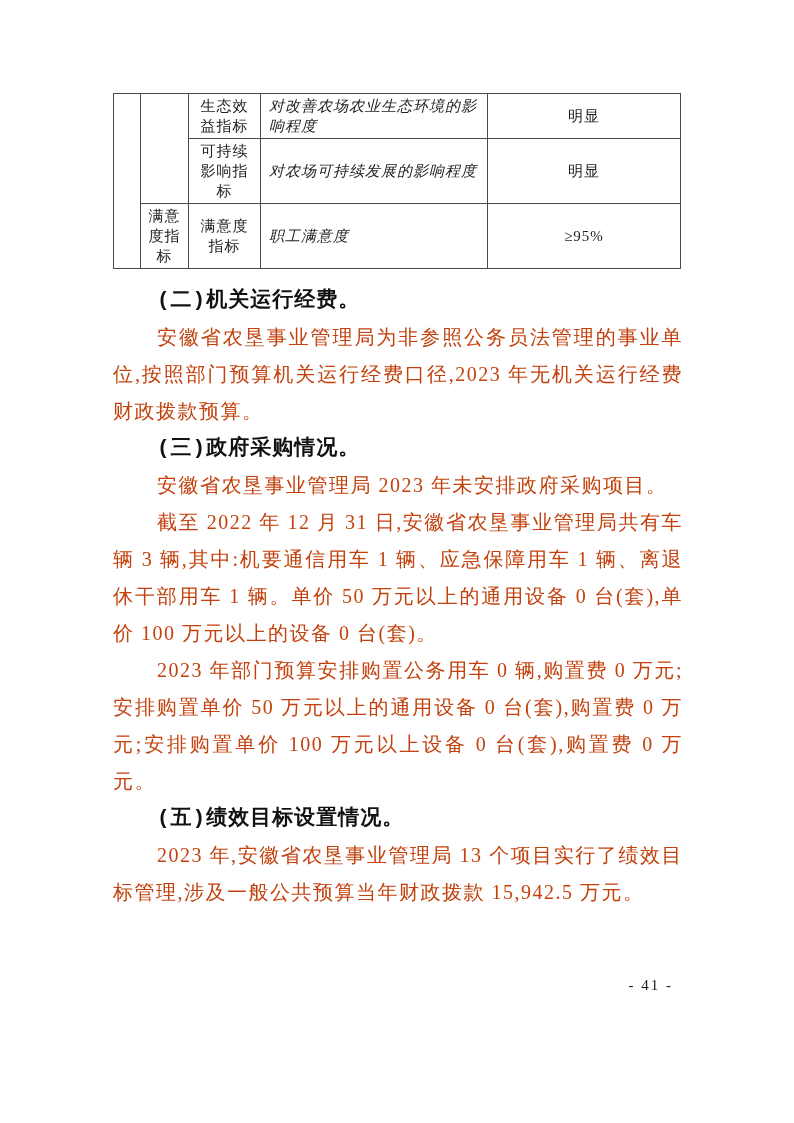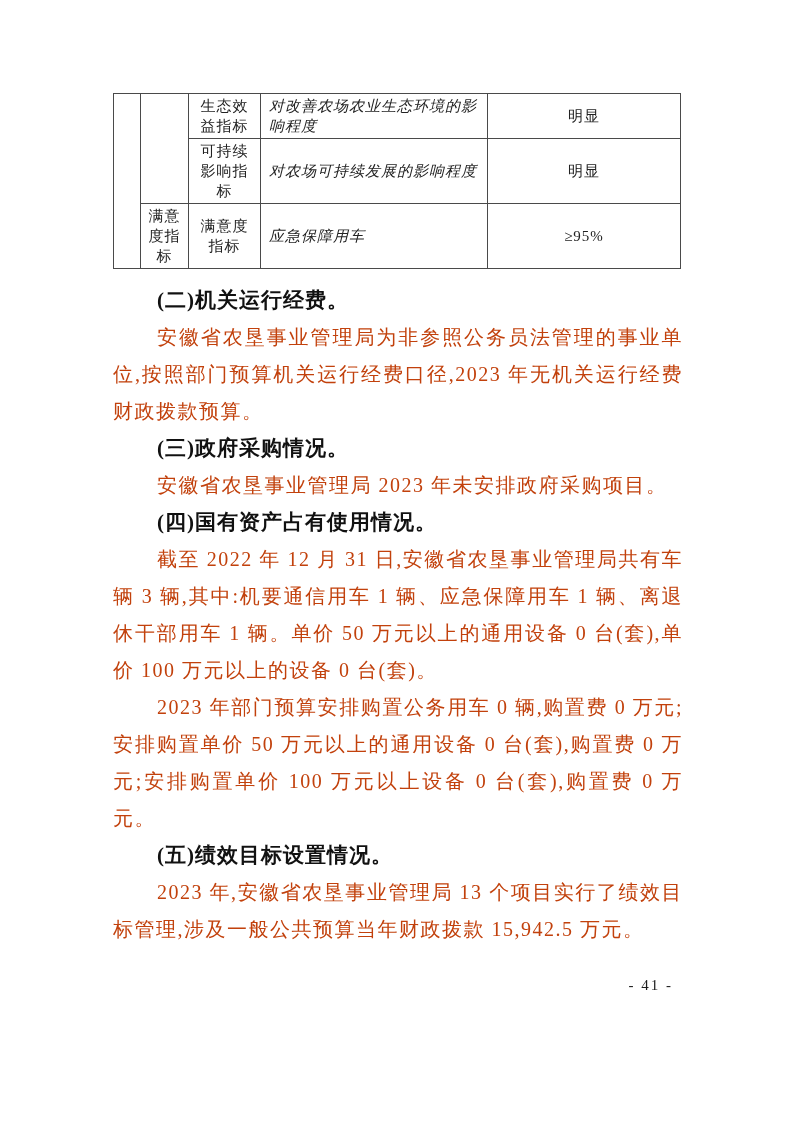--- a/index.html
+++ b/index.html
@@ -49,21 +49,21 @@
   tr.row-2 { height: 36px; }
   tr.row-3 { height: 51px; }
   
   .sections {
     margin: 13px 111px 0 113px;
     font-size: 20px;
     line-height: 37px;
     text-align: justify;
   }
   .section-heading {
-    font-family: Liberation Serif, serif;
+    font-family: Liberation Mono, monospace;
     font-weight: bold;
     font-size: 21px;
     line-height: 37px;
     text-indent: 44px;
     letter-spacing: 1px;
     color: #111111;
   }
   .paragraph {
     margin: 0;
     text-indent: 44px;
@@ -102,34 +102,33 @@
         <td>明显</td>
       </tr>
       <tr class="row-2">
         <td>可持续影响指标</td>
         <td class="desc">对农场可持续发展的影响程度</td>
         <td>明显</td>
       </tr>
       <tr class="row-3">
         <td>满意度指标</td>
         <td>满意度指标</td>
-        <td class="desc">应急保障用车</td>
+        <td class="desc">职工满意度</td>
         <td>≥95%</td>
       </tr>
     </tbody>
   </table>
 
   <div class="sections">
     <div class="section-heading">(二)机关运行经费。</div>
     <p class="paragraph">安徽省农垦事业管理局为非参照公务员法管理的事业单位,按照部门预算机关运行经费口径,2023 年无机关运行经费财政拨款预算。</p>
 
     <div class="section-heading">(三)政府采购情况。</div>
     <p class="paragraph">安徽省农垦事业管理局 2023 年未安排政府采购项目。</p>
 
-    <div class="section-heading">(四)国有资产占有使用情况。</div>
     <p class="paragraph">截至 2022 年 12 月 31 日,安徽省农垦事业管理局共有车辆 3 辆,其中:机要通信用车 1 辆、应急保障用车 1 辆、离退休干部用车 1 辆。单价 50 万元以上的通用设备 0 台(套),单价 100 万元以上的设备 0 台(套)。</p>
     <p class="paragraph">2023 年部门预算安排购置公务用车 0 辆,购置费 0 万元;安排购置单价 50 万元以上的通用设备 0 台(套),购置费 0 万元;安排购置单价 100 万元以上设备 0 台(套),购置费 0 万元。</p>
 
     <div class="section-heading">(五)绩效目标设置情况。</div>
     <p class="paragraph">2023 年,安徽省农垦事业管理局 13 个项目实行了绩效目标管理,涉及一般公共预算当年财政拨款 15,942.5 万元。</p>
   </div>
 
   <div class="page-footer">- 41 -</div>
 
 </div>

